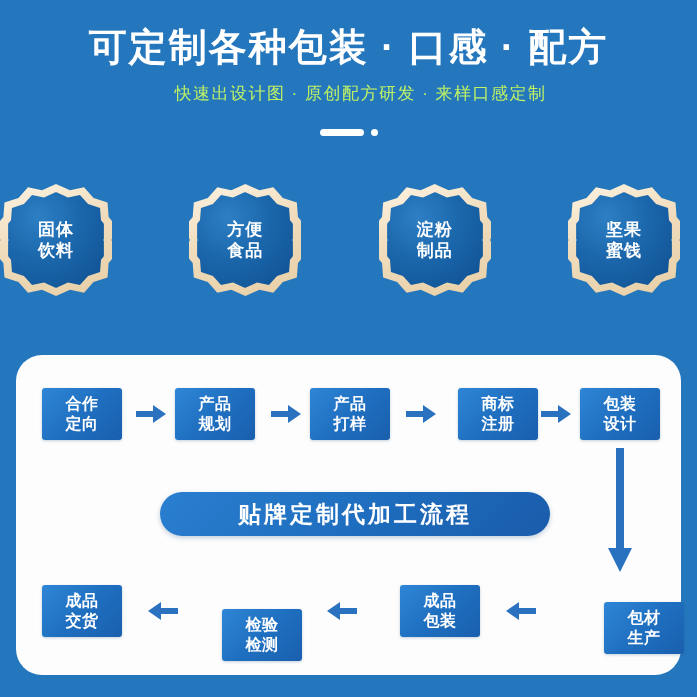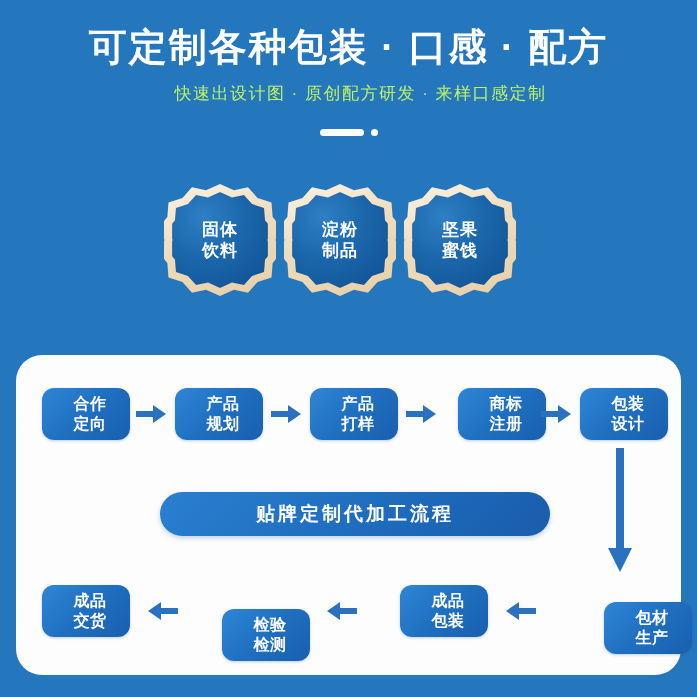--- a/index.html
+++ b/index.html
@@ -24,21 +24,21 @@
     font-size:17px;letter-spacing:1.5px;line-height:24px;white-space:nowrap;
   }
   #deco{position:absolute;left:0;top:125px;width:697px;height:14px;
         display:flex;align-items:center;justify-content:center;gap:7px;}
   #deco .bar{width:44px;height:7px;border-radius:4px;background:#ffffff;}
   #deco .dot{width:7px;height:7px;border-radius:50%;background:#ffffff;}
 
   
   #badge-row{
     position:absolute;left:0;top:182px;width:680px;height:116px;
-    display:flex;justify-content:center;align-items:center;gap:8px;
+    display:flex;justify-content:space-between;align-items:center;gap:22px;
   }
   .badge{
     position:relative;width:112px;height:112px;
     display:flex;align-items:center;justify-content:center;
   }
   .badge .ring,.badge .core{
     position:absolute;left:0;top:0;width:112px;height:112px;
     -webkit-clip-path:polygon(
       50% 0%, 62.5% 5.5%, 75% 3.0%, 83.5% 12.5%, 96.0% 16.5%, 97.0% 29.5%,
       105% 39%, 99.5% 50%, 105% 61%, 97.0% 70.5%, 96.0% 83.5%, 83.5% 87.5%,
@@ -65,41 +65,40 @@
   }
 
   
   #flow-card{
     position:absolute;left:16px;top:355px;width:665px;height:320px;
     background:#fdfdfd;border-radius:26px;
   }
 
   
   .fbox{
-    position:absolute;border-radius:12px;
+    position:absolute;border-radius:3px;
     background:linear-gradient(135deg,#2f86d6 0%,#1f6fc0 50%,#1a5fae 100%);
     color:#ffffff;display:flex;align-items:center;justify-content:center;
     text-align:center;font-size:16px;font-weight:bold;line-height:20px;
     letter-spacing:.5px;
     box-shadow:0 1px 3px rgba(20,70,120,.25);
-    padding-left:8px;
   }
   .fbox.w1{width:80px;height:52px;}
 
   
   .arrow{position:absolute;}
   .arrow svg{display:block;}
 
   
   #flow-banner{
     position:absolute;left:160px;top:492px;width:390px;height:44px;
     border-radius:22px;
     background:linear-gradient(135deg,#2a7fd0 0%,#1e6cbd 55%,#1a5cab 100%);
     color:#ffffff;display:flex;align-items:center;justify-content:center;
-    font-size:19px;font-weight:bold;letter-spacing:3px;
+    font-size:23px;font-weight:bold;letter-spacing:3px;
     box-shadow:0 2px 5px rgba(20,70,120,.25);
   }
 </style>
 </head>
 <body>
 
 <div id="header">
   <div id="main-title">可定制各种包装 · 口感 · 配方</div>
   <div id="subtitle">快速出设计图 · 原创配方研发 · 来样口感定制</div>
   <div id="deco">
@@ -114,20 +113,28 @@
     <span class="core"></span>
     <span class="label">
       <span>固体</span><br>
       <span>饮料</span>
     </span>
   </div>
   <div class="badge">
     <span class="ring"></span>
     <span class="core"></span>
     <span class="label">
+      <span>方便</span><br>
+      <span>食品</span>
+    </span>
+  </div>
+  <div class="badge">
+    <span class="ring"></span>
+    <span class="core"></span>
+    <span class="label">
       <span>淀粉</span><br>
       <span>制品</span>
     </span>
   </div>
   <div class="badge">
     <span class="ring"></span>
     <span class="core"></span>
     <span class="label">
       <span>坚果</span><br>
       <span>蜜饯</span>

